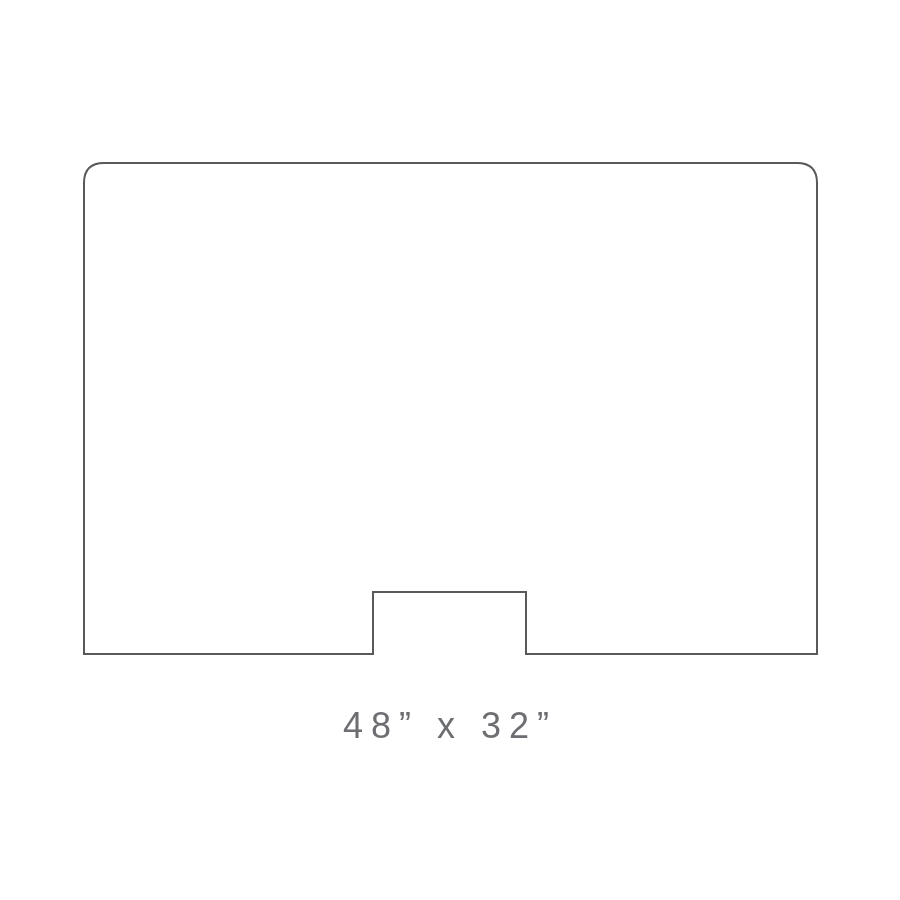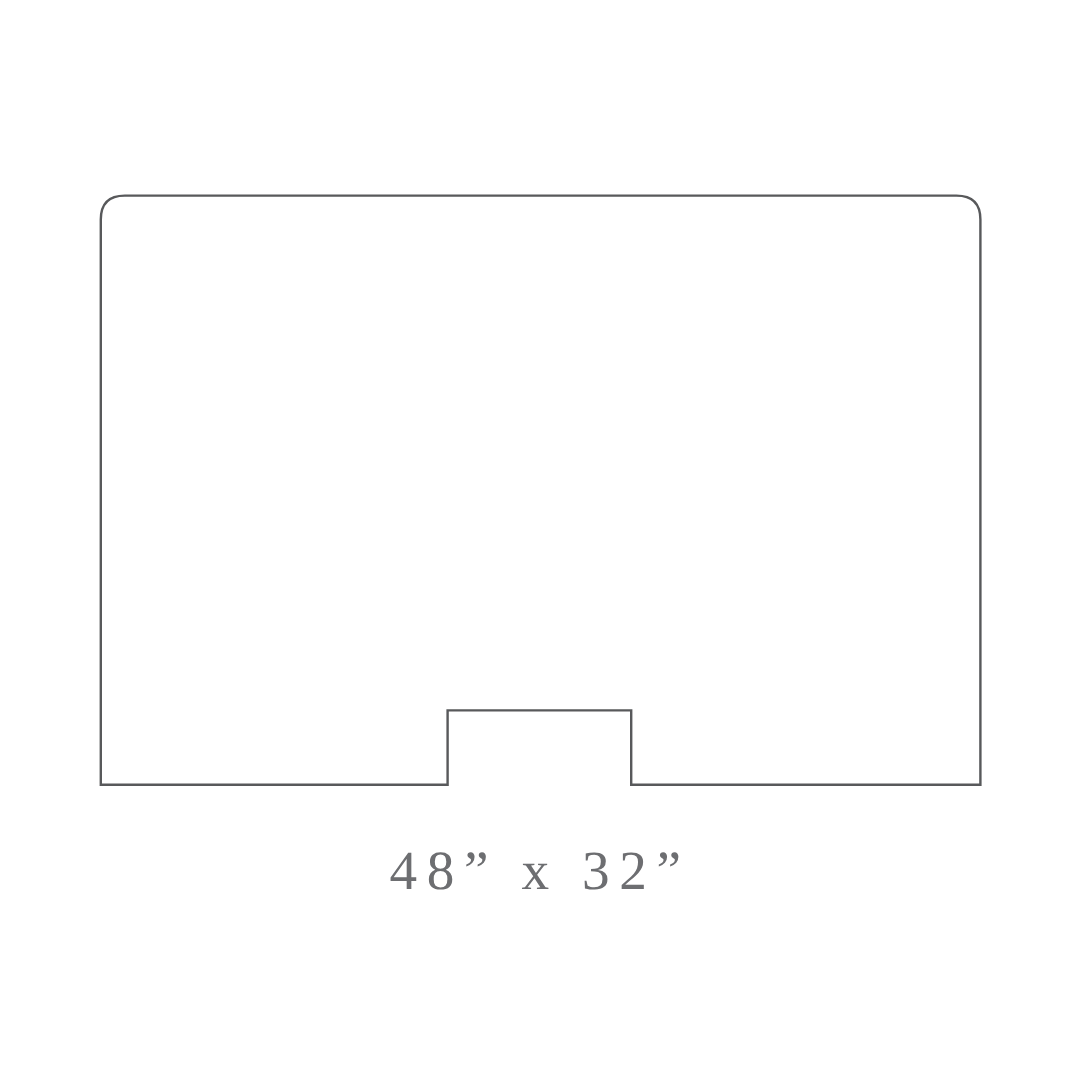--- a/index.html
+++ b/index.html
@@ -33,23 +33,23 @@
     stroke: var(--outline);
     stroke-width: 2;
     stroke-linejoin: miter;
   }
   .dimension-label {
     position: absolute;
     left: 0;
     right: 0;
     top: 698px;
     text-align: center;
-    font-family: Liberation Serif, serif;
+    font-family: Liberation Sans, sans-serif;
     font-weight: 400;
-    font-size: 46px;
+    font-size: 36px;
     line-height: 56px;
     letter-spacing: 8px;
     color: var(--label);
     white-space: nowrap;
   }
 </style>
 </head>
 <body>
 
 <div class="canvas">

